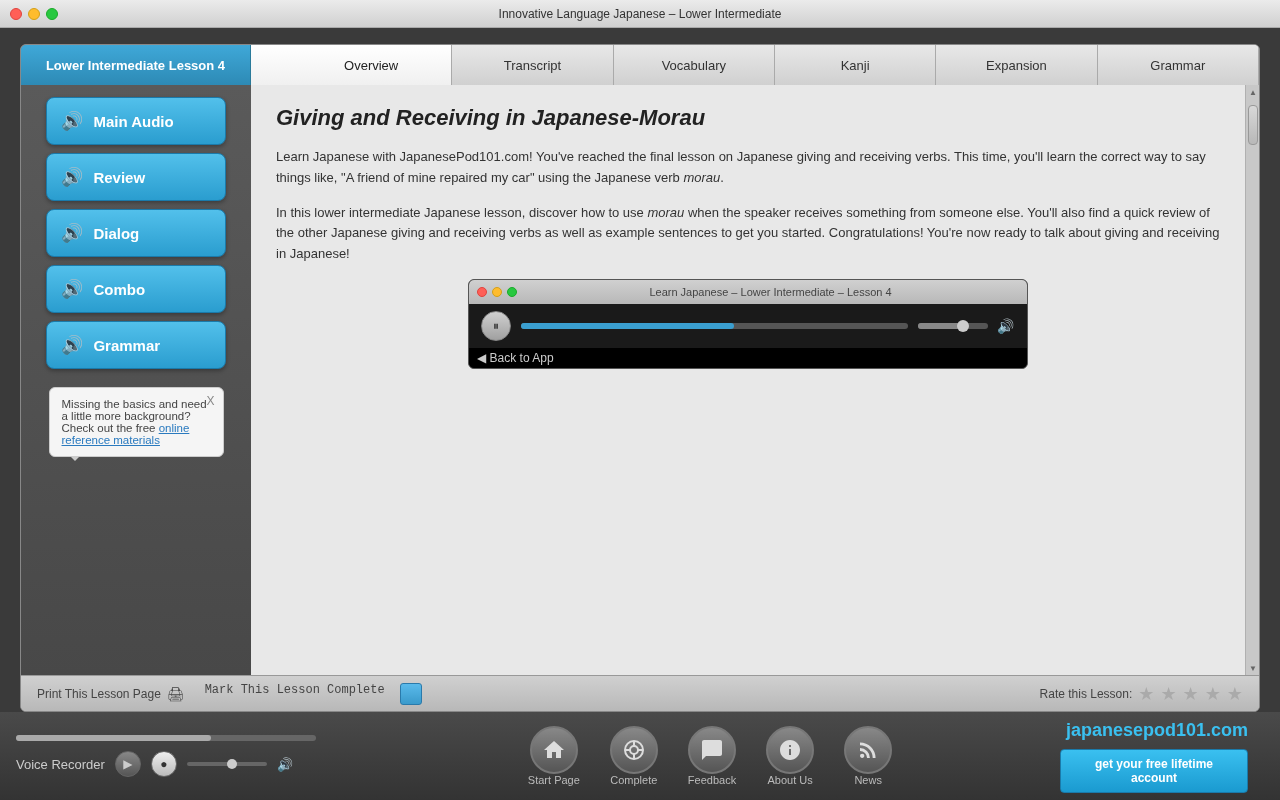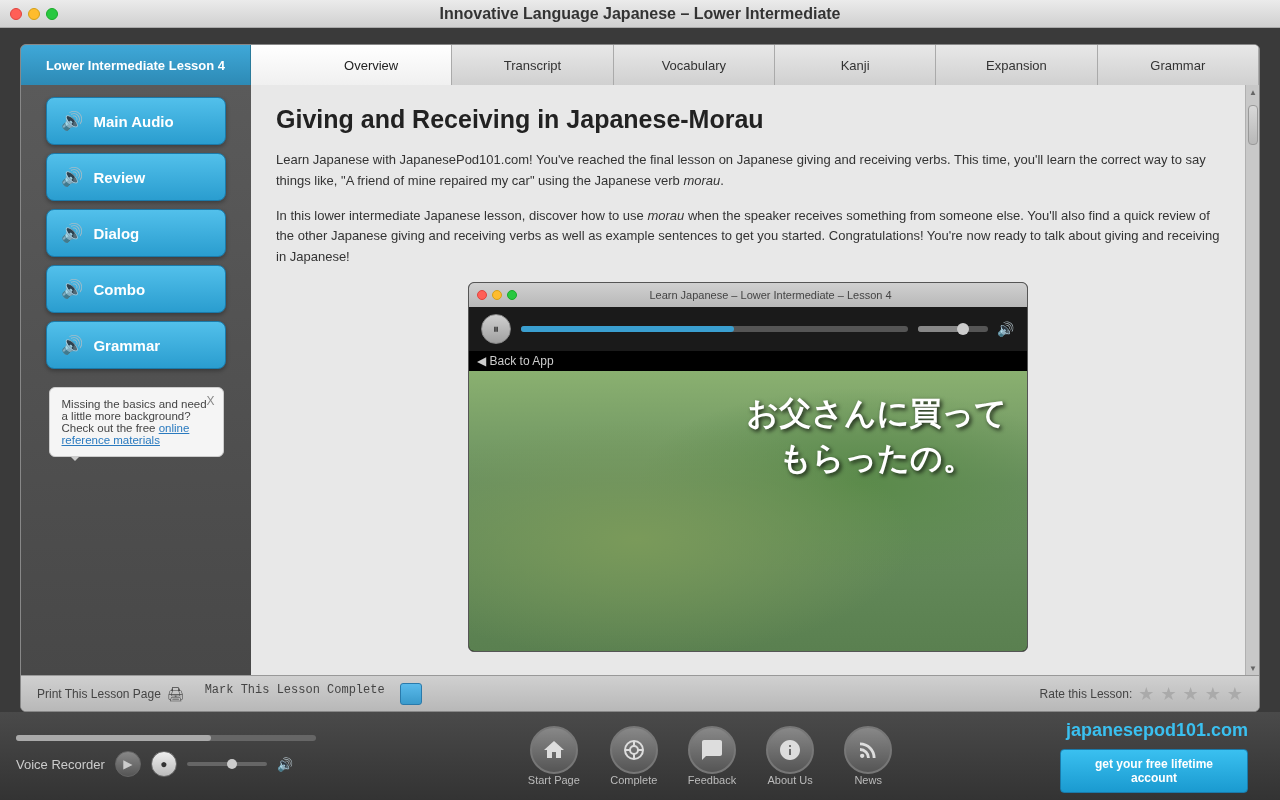--- a/index.html
+++ b/index.html
@@ -27,23 +27,23 @@
       left: 10px;
       display: flex;
       gap: 6px;
       align-items: center;
     }
     .tl { width: 12px; height: 12px; border-radius: 50%; }
     .tl-red { background: #ff5f57; border: 1px solid #e0443e; }
     .tl-yellow { background: #febc2e; border: 1px solid #d4a017; }
     .tl-green { background: #28c840; border: 1px solid #1aab29; }
     #titlebar-title {
-      font-size: 16px;
+      font-size: 12px;
       color: #333;
-      font-weight: 700;
+      font-weight: 400;
     }
 
     
     #main-window {
       width: 1240px;
       margin: 16px auto 0;
       height: 668px;
       background: #c8c8c8;
       border-radius: 6px;
       overflow: hidden;
@@ -169,22 +169,23 @@
 
     
     #main-content {
       flex: 1;
       background: #e8e8e8;
       padding: 20px 25px;
       overflow-y: auto;
       position: relative;
     }
     #lesson-heading {
-      font-size: 25px;
+      font-size: 22px;
       font-weight: bold;
+      font-style: italic;
       color: #222;
       margin-bottom: 16px;
     }
     .lesson-text {
       font-size: 13px;
       color: #333;
       line-height: 1.6;
       margin-bottom: 14px;
     }
     .lesson-text em {
@@ -625,26 +626,20 @@
           <div class="progress-bar">
             <div class="progress-fill"></div>
           </div>
           <div class="volume-bar">
             <div class="volume-fill"></div>
             <div class="volume-knob"></div>
           </div>
           <span class="speaker-vol">🔊</span>
         </div>
         <div class="back-to-app">◀ Back to App</div>
-        <div class="video-frame">
-          <div class="video-image"></div>
-          <div class="japanese-text-overlay">
-            お父さんに買って<br>もらったの。
-          </div>
-        </div>
       </div>
     </div>
 
     <div id="scrollbar">
       <div class="scrollbar-arrow">▲</div>
       <div class="scrollbar-thumb"></div>
       <div class="scrollbar-arrow" style="position:absolute;bottom:0;">▼</div>
     </div>
 
   </div>

